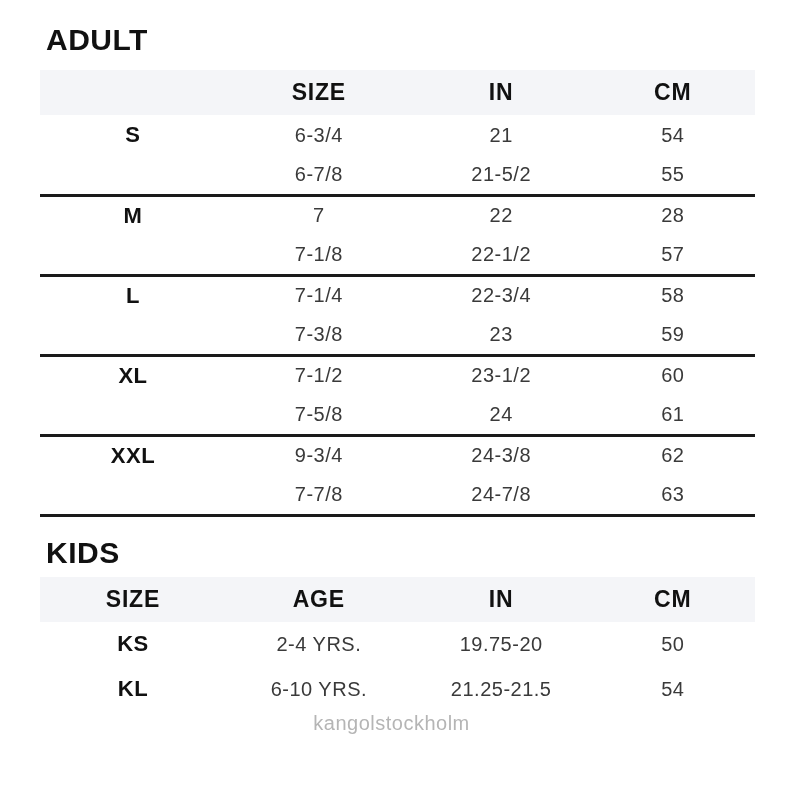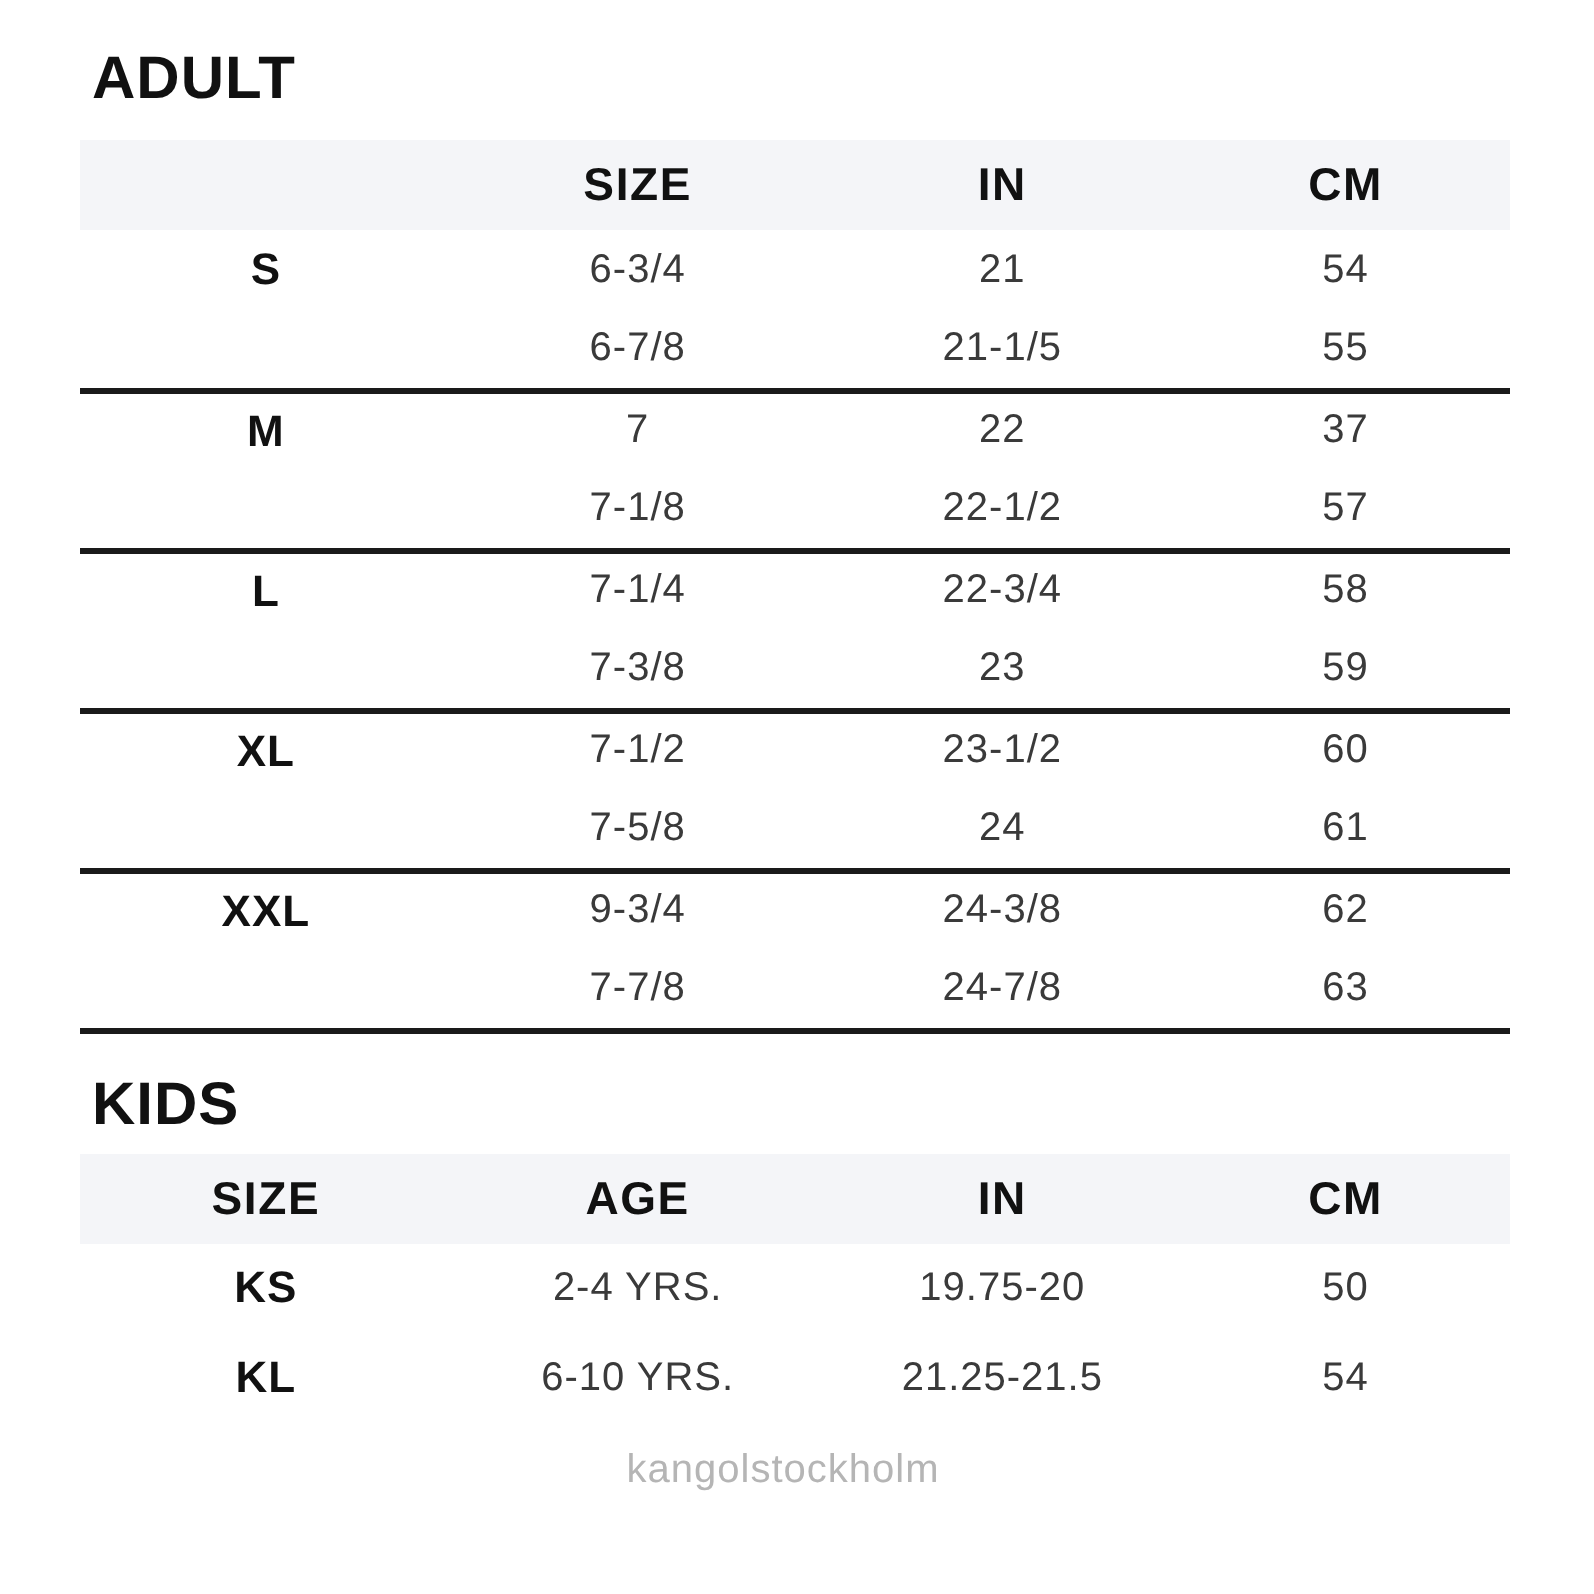--- a/index.html
+++ b/index.html
@@ -57,21 +57,21 @@
     letter-spacing: 0.5px;
     color: #111111;
   }
   td.value-cell {
     font-size: 20px;
     font-weight: 400;
     letter-spacing: 0.5px;
     color: #3a3a3a;
   }
   .footer {
-    margin-top: 12px;
+    margin-top: 0;
     text-align: center;
     font-size: 20px;
     letter-spacing: 0.5px;
     color: #b5b5b5;
     line-height: 22px;
   }
 </style>
 </head>
 <body>
 
@@ -98,31 +98,31 @@
     <tbody class="size-group">
       <tr>
         <td class="label-cell">S</td>
         <td class="value-cell">6-3/4</td>
         <td class="value-cell">21</td>
         <td class="value-cell">54</td>
       </tr>
       <tr>
         <td class="label-cell"></td>
         <td class="value-cell">6-7/8</td>
-        <td class="value-cell">21-1/5</td>
+        <td class="value-cell">21-5/2</td>
         <td class="value-cell">55</td>
       </tr>
     </tbody>
 
     <tbody class="size-group">
       <tr>
         <td class="label-cell">M</td>
         <td class="value-cell">7</td>
         <td class="value-cell">22</td>
-        <td class="value-cell">37</td>
+        <td class="value-cell">28</td>
       </tr>
       <tr>
         <td class="label-cell"></td>
         <td class="value-cell">7-1/8</td>
         <td class="value-cell">22-1/2</td>
         <td class="value-cell">57</td>
       </tr>
     </tbody>
 
     <tbody class="size-group">

